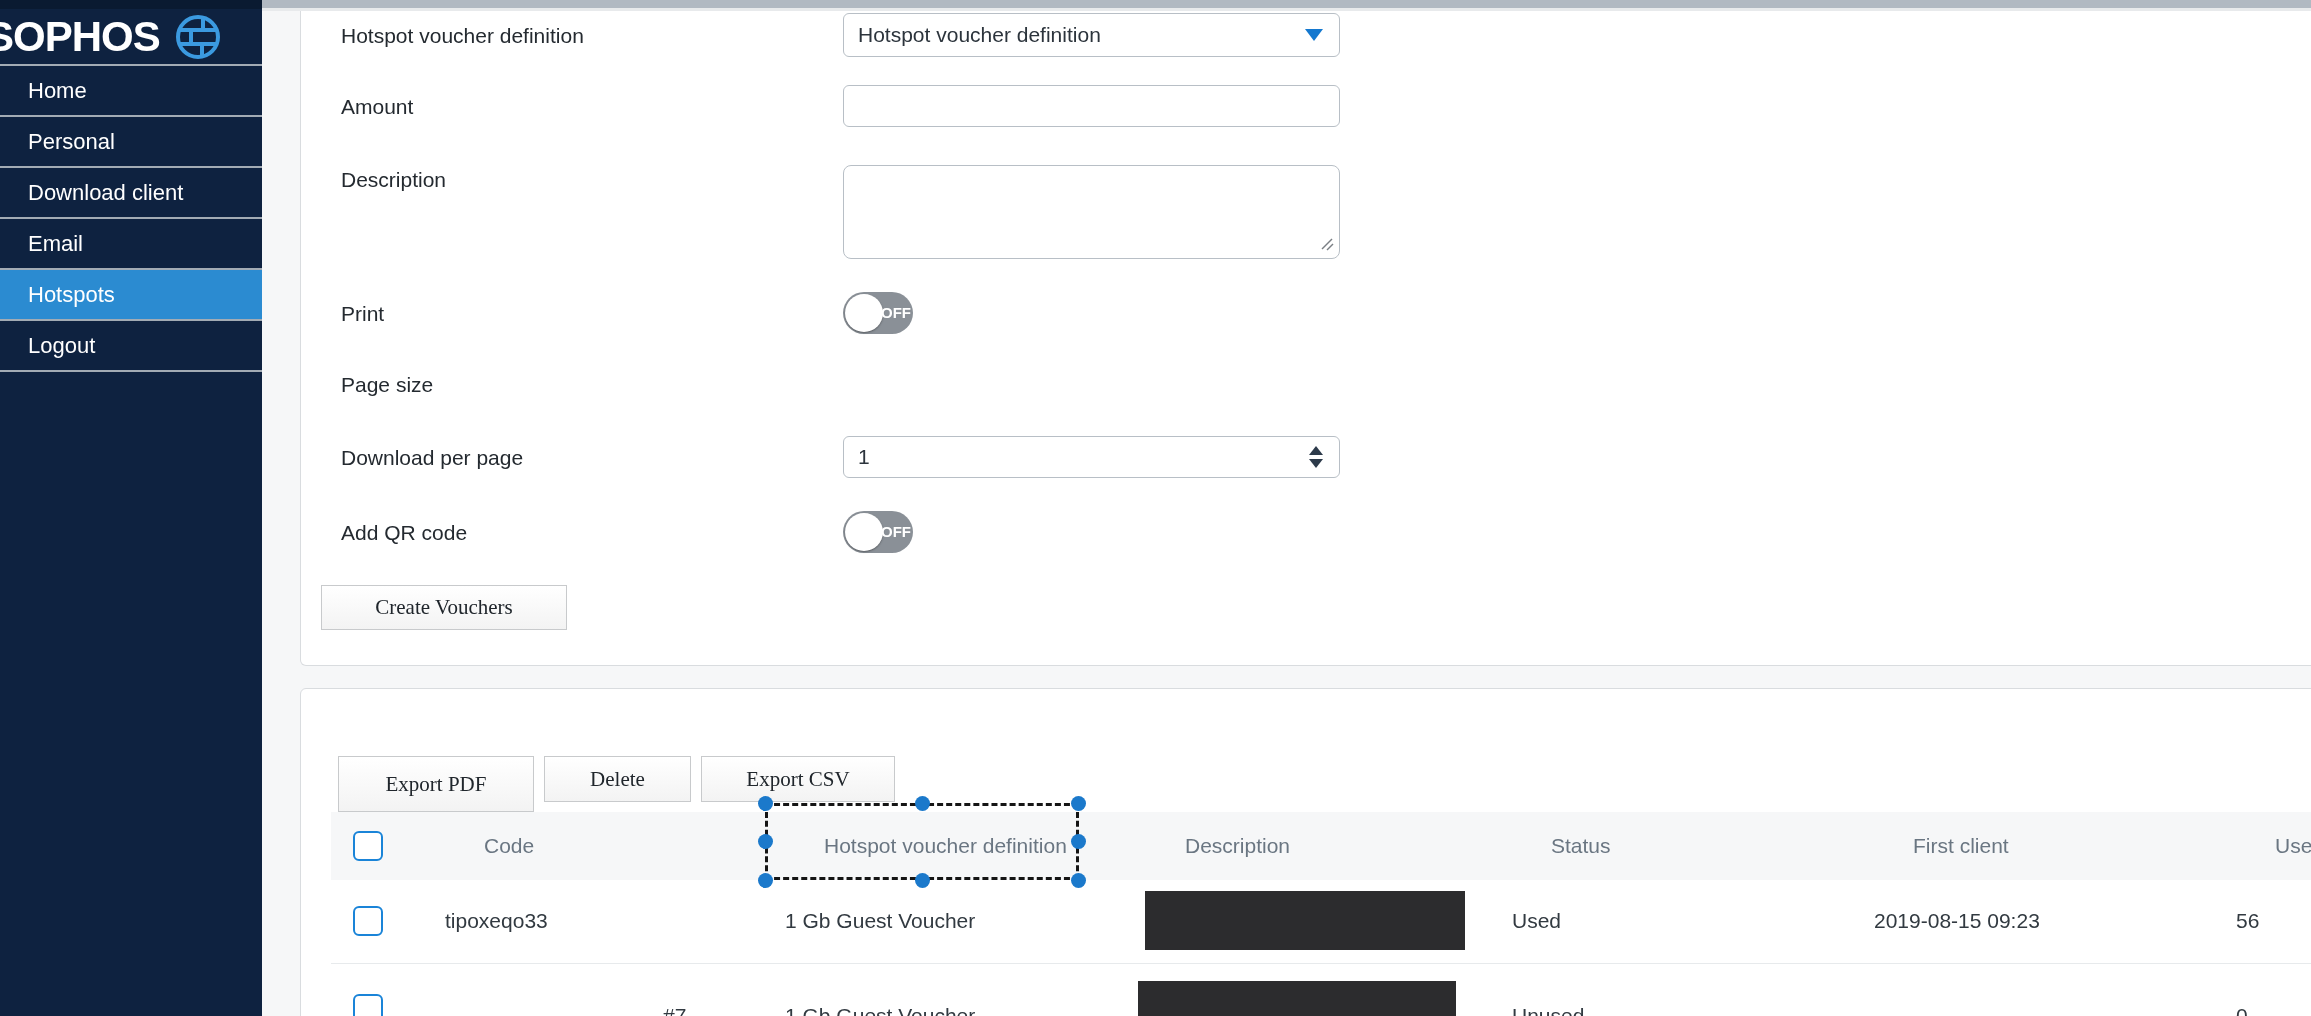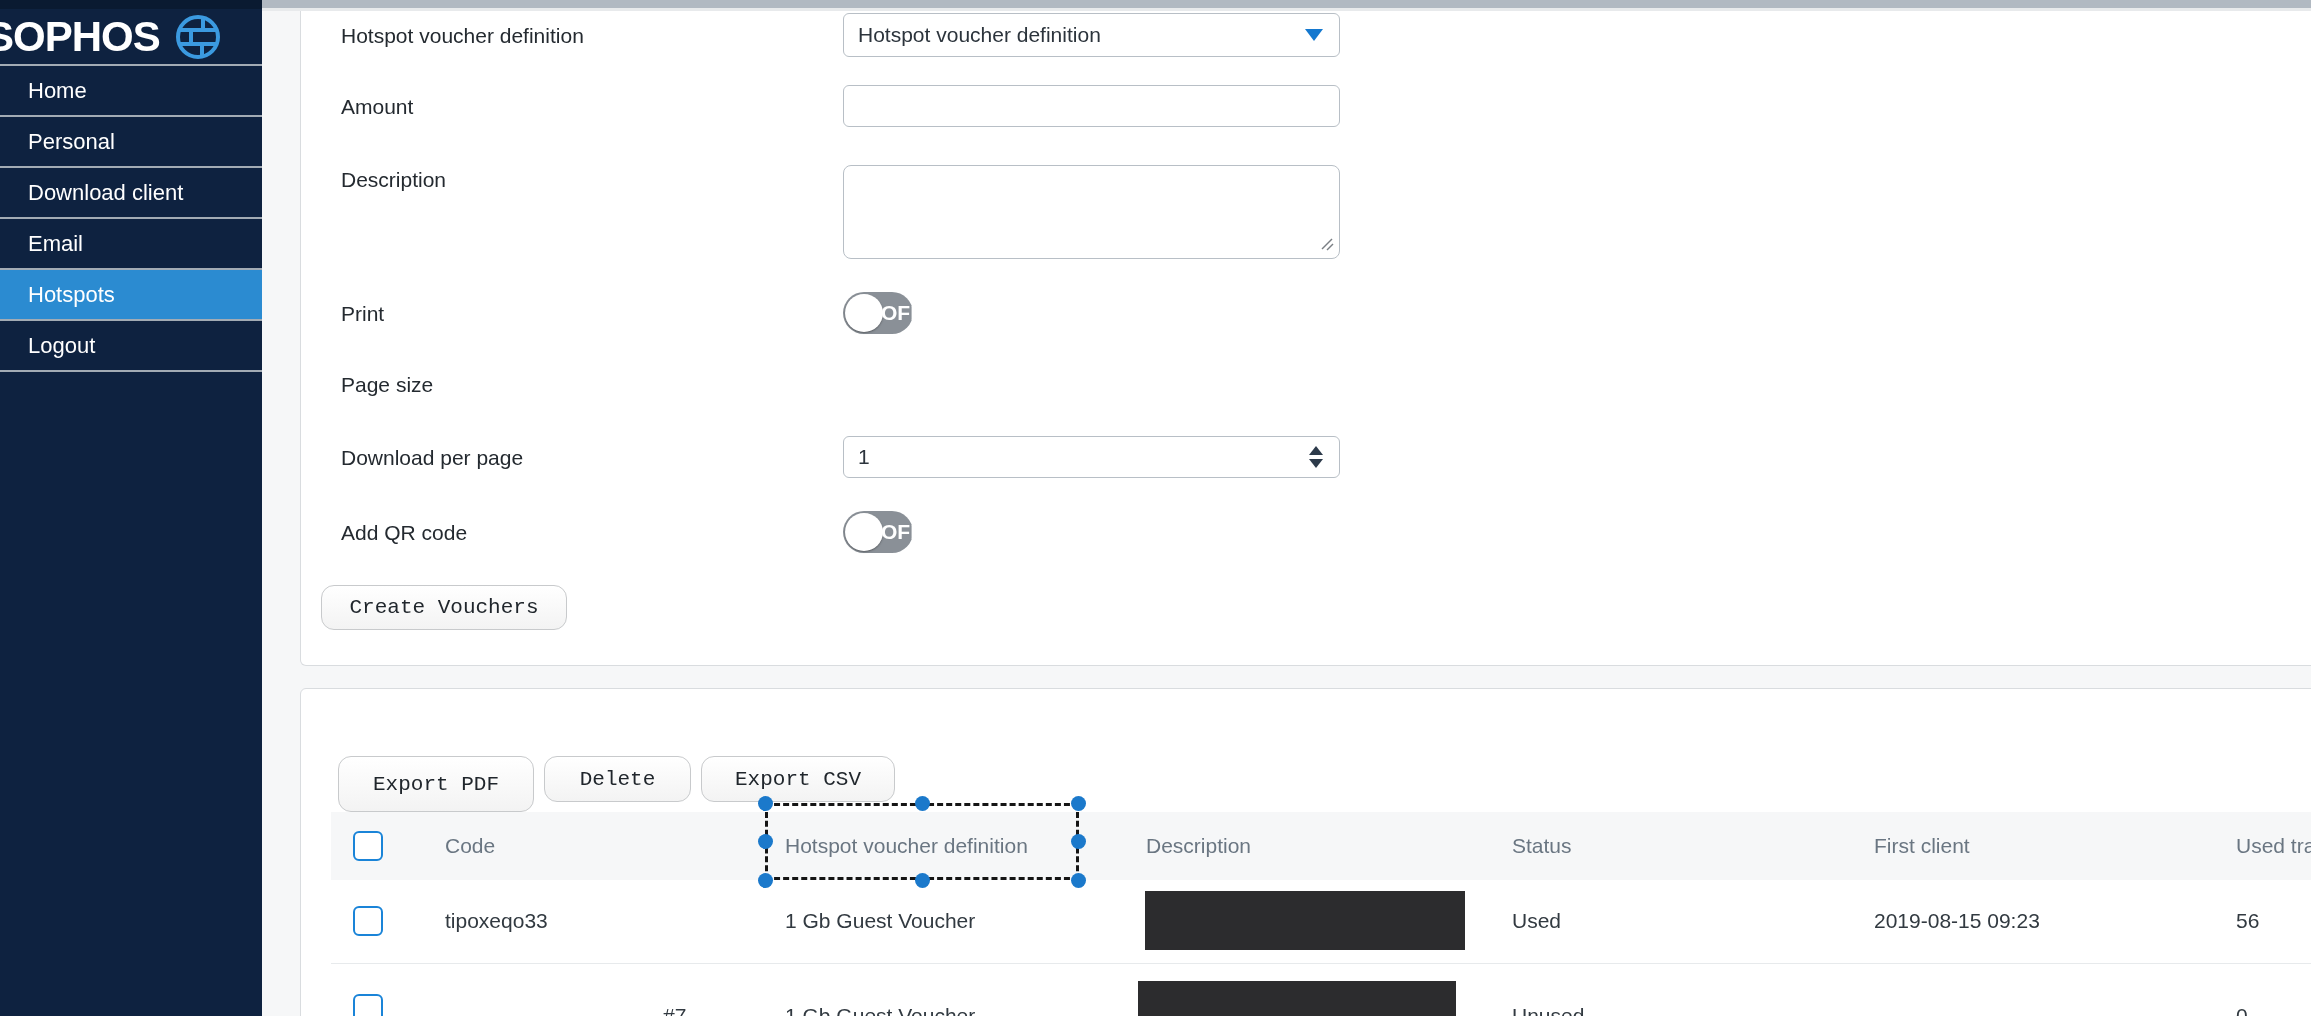--- a/index.html
+++ b/index.html
@@ -29,25 +29,25 @@
   .caret-down{width:0;height:0;border-left:9px solid transparent;border-right:9px solid transparent;border-top:12px solid #1478cf;margin-right:2px;}
   .stepper{display:flex;flex-direction:column;align-items:center;margin-right:2px;}
   .stepper .up{width:0;height:0;border-left:7px solid transparent;border-right:7px solid transparent;border-bottom:9px solid #2c3a4a;margin-bottom:4px;}
   .stepper .dn{width:0;height:0;border-left:7px solid transparent;border-right:7px solid transparent;border-top:9px solid #2c3a4a;}
   .text-input{width:497px;height:42px;background:#fff;border:1px solid #b8bfc6;border-radius:6px;font-size:21px;color:#2c343c;padding:0 14px;box-sizing:border-box;font-family:"Liberation Sans",sans-serif;}
   .ta-wrap{position:absolute;left:542px;width:497px;height:94px;}
   .ta{width:497px;height:94px;resize:none;background:#fff;border:1px solid #b8bfc6;border-radius:8px;box-sizing:border-box;font-size:21px;padding:8px 14px;font-family:"Liberation Sans",sans-serif;}
   .ta-grip{position:absolute;right:5px;bottom:7px;pointer-events:none;}
   .toggle{width:70px;height:42px;border-radius:21px;background:#8a9097;position:absolute;cursor:pointer;}
   .toggle .knob{position:absolute;left:2px;top:2px;width:38px;height:38px;border-radius:50%;background:#ffffff;box-shadow:0 1px 2px rgba(0,0,0,.35);}
-  .toggle .state{position:absolute;left:38px;top:0;height:42px;line-height:42px;color:#ffffff;font-size:21px;font-weight:700;letter-spacing:0px;}
-  .btn{background:linear-gradient(#ffffff,#f3f3f3);border:1px solid #c8cacc;border-radius:13px;font-size:21px;color:#20262c;font-family:Liberation Mono, monospace;display:flex;align-items:center;justify-content:center;cursor:pointer;position:absolute;box-sizing:border-box;}
+  .toggle .state{position:absolute;left:38px;top:0;height:42px;line-height:42px;color:#ffffff;font-size:15px;font-weight:700;letter-spacing:0px;}
+  .btn{background:linear-gradient(#ffffff,#f3f3f3);border:1px solid #c8cacc;border-radius:0;font-size:21px;color:#20262c;font-family:Liberation Serif, serif;display:flex;align-items:center;justify-content:center;cursor:pointer;position:absolute;box-sizing:border-box;}
   
   .thead{position:absolute;left:30px;top:123px;width:2070px;height:68px;background:#f6f7f8;border-bottom:1px solid #dfe3e6;}
-  .th{position:absolute;top:0;height:68px;line-height:68px;font-size:21px;color:#6a7682;white-space:nowrap;}
+  .th{position:absolute;top:0;height:68px;line-height:68px;font-size:21px;color:#6a7682;white-space:nowrap;margin-left:39px;}
   .trow{position:absolute;left:30px;width:2070px;background:#fff;}
   .td{position:absolute;font-size:21px;color:#323a41;white-space:nowrap;}
   .checkbox{width:30px;height:30px;border:2px solid #1a84d8;border-radius:6px;background:#fff;box-sizing:border-box;position:absolute;cursor:pointer;}
   .redaction{position:absolute;background:#2c2c2e;}
   .row-sep{position:absolute;left:30px;width:2070px;height:1px;background:#e7eaec;}
   
   .marquee{position:absolute;left:464px;top:114px;width:314px;height:77px;border:3px dashed #151515;box-sizing:border-box;z-index:6;}
   .handle{position:absolute;width:15px;height:15px;border-radius:50%;background:#1b79cb;z-index:7;}
 </style>
 </head>

